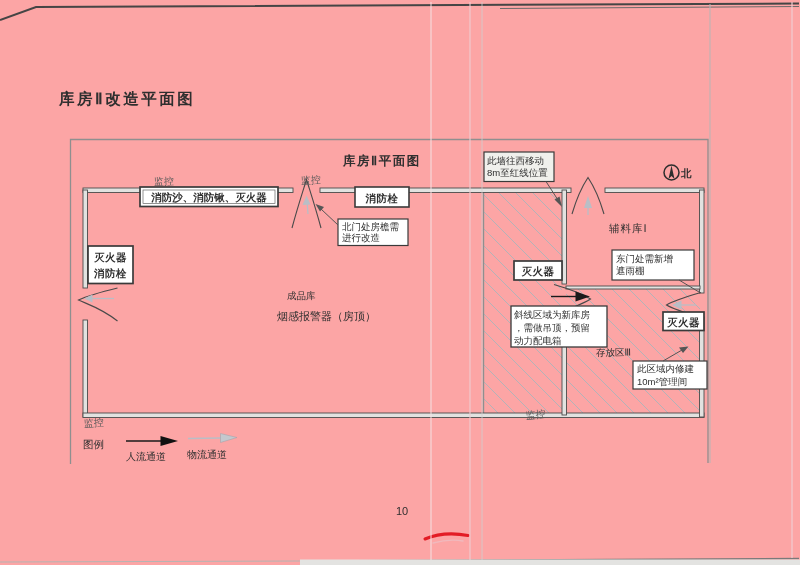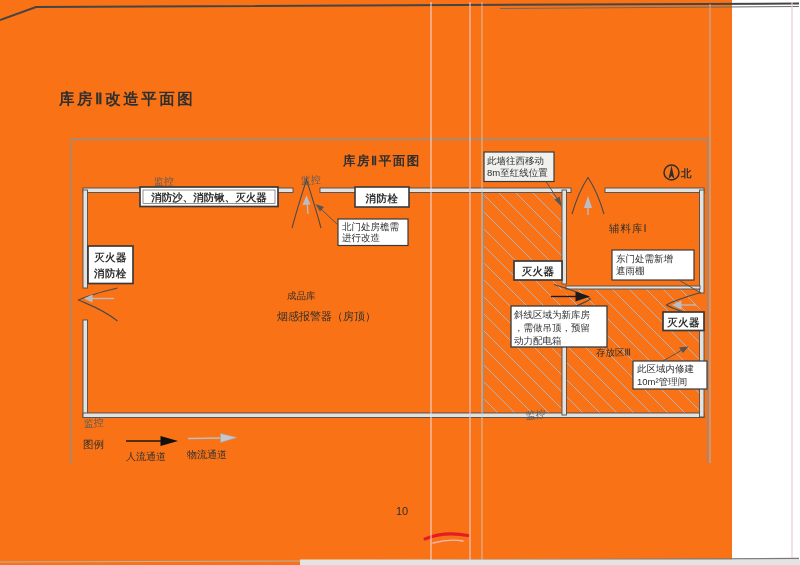--- a/index.html
+++ b/index.html
@@ -1,18 +1,18 @@
 <!DOCTYPE html>
 <html><head>
 <meta charset="utf-8">
 <style>
   html,body{margin:0;padding:0;}
   body{width:800px;height:565px;overflow:hidden;background:#ffffff;
        font-family:"Liberation Sans", sans-serif;}
-  .page{position:relative;width:732px;height:565px;background:#f97316;}
+  .page{position:relative;width:800px;height:565px;background:#fca5a5;}
   svg{position:absolute;left:0;top:0;}
   svg text{font-family:"Liberation Sans", sans-serif;fill:#2f2f2f;}
   .wall{fill:#e2e2e0;stroke:#4c4c4c;stroke-width:0.9;}
   .box{fill:#ffffff;stroke:#3a3a3a;}
   .boxshade{fill:#f0f0ec;stroke:#3a3a3a;}
   .arc{fill:none;stroke:#4a4a4a;stroke-width:1.1;}
   .leader{fill:none;stroke:#555;stroke-width:1;}
   .lbl-small{font-size:9.5px;}
   .lbl-box{font-size:10.5px;font-weight:bold;letter-spacing:0.5px;}
   .lbl-mon{font-size:10px;fill:#5a5a5a;}

